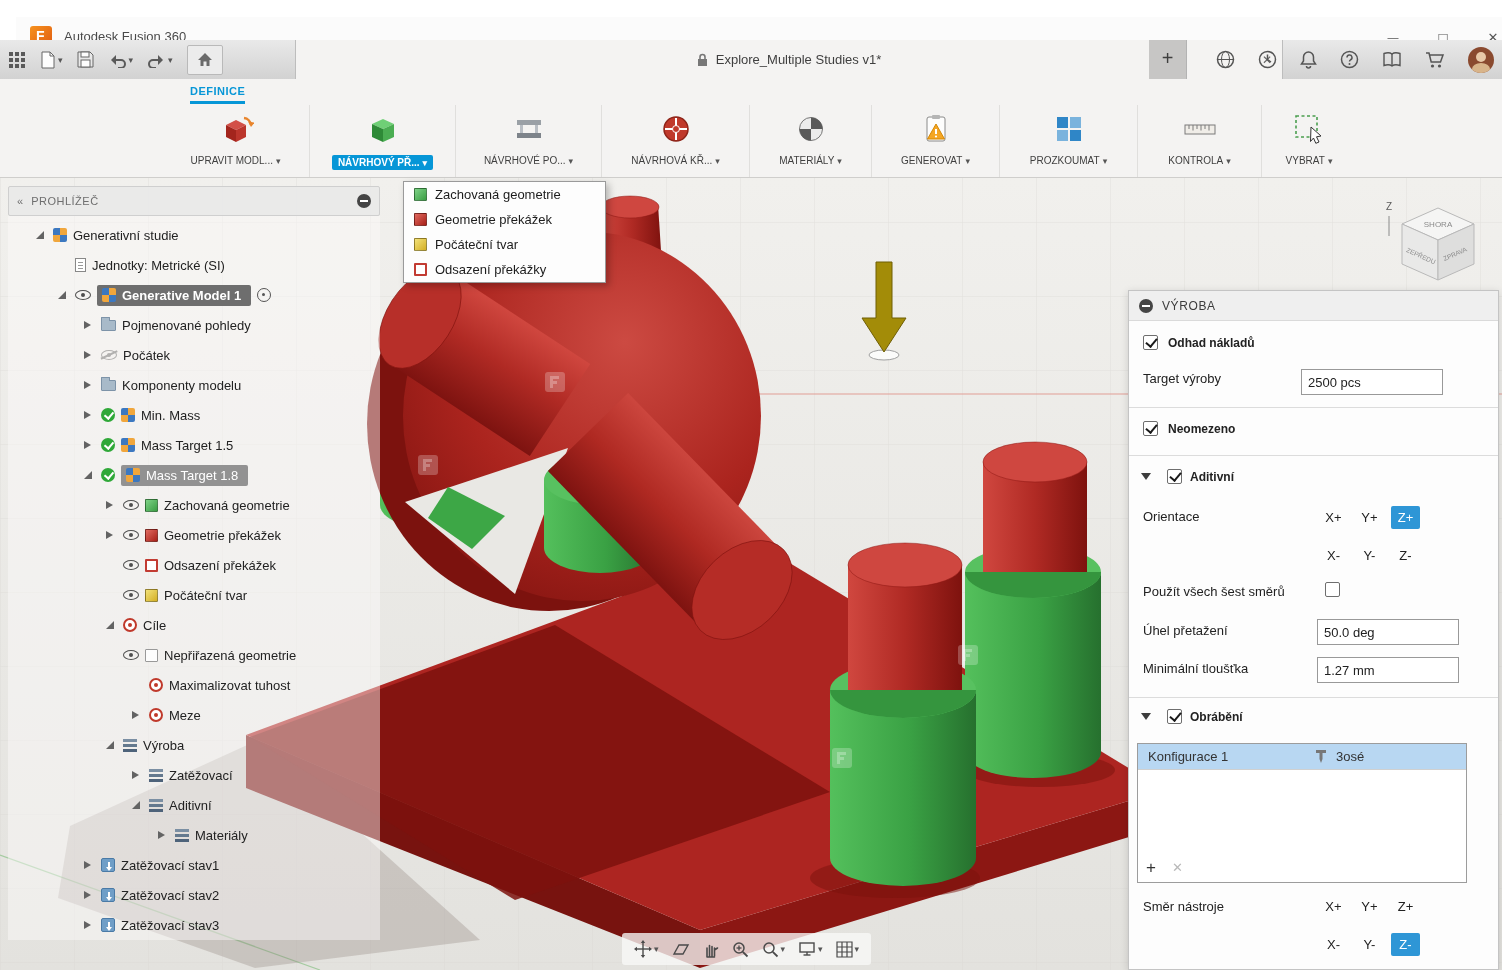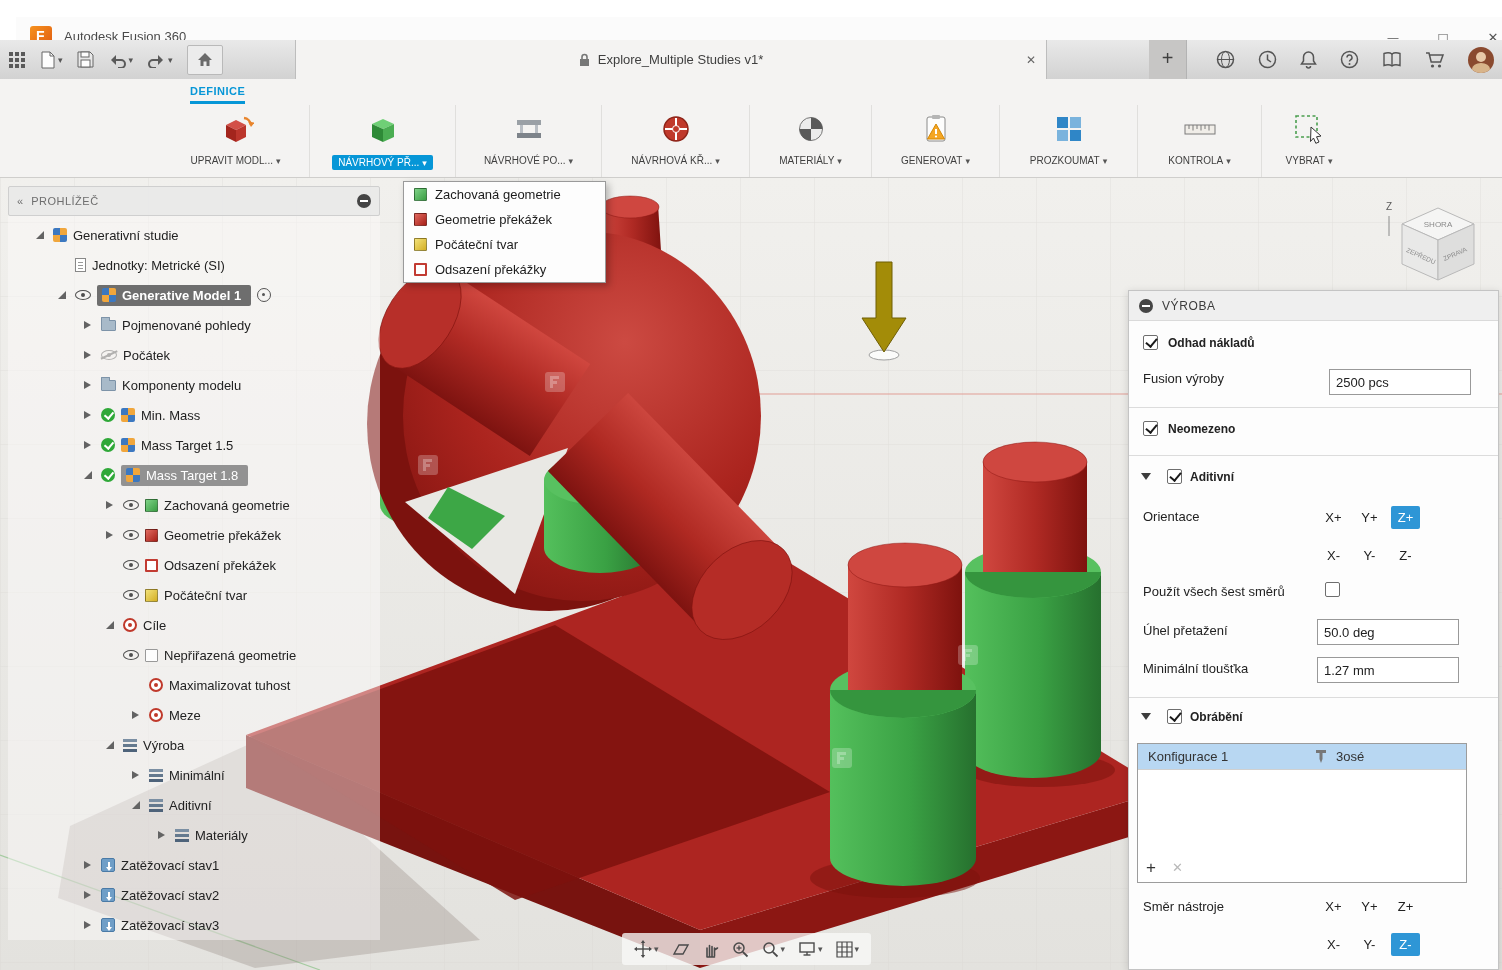--- a/index.html
+++ b/index.html
@@ -23,21 +23,21 @@
 
   
   .tabbar{position:absolute;left:0;top:40px;width:100%;height:39px;
           background:linear-gradient(#e9e9e9,#d2d2d2);}
   .qat{position:absolute;left:8px;top:0;height:39px;display:flex;align-items:center;gap:14px;}
   .qat .ic{display:flex;align-items:center;gap:2px;cursor:pointer;}
   .caret{font-size:9px;color:#555;}
   .caret::after{content:"▾";}
   .homebtn{width:36px;height:30px;background:#ececec;border:1px solid #b9b9b9;border-radius:2px;
            display:flex;align-items:center;justify-content:center;cursor:pointer;}
-  .doc-tab{position:absolute;left:295px;top:0;width:752px;height:39px;background:#f4f3f2;
+  .doc-tab{position:absolute;left:295px;top:0;width:988px;height:39px;background:#f4f3f2;
            border-left:1px solid #bdbdbd;border-right:1px solid #bdbdbd;
            display:flex;align-items:center;justify-content:center;gap:8px;cursor:pointer;}
   .doc-tab .t{font-size:13px;color:#3f3f3f;}
   .tab-close{position:absolute;right:10px;top:0;height:39px;display:flex;align-items:center;color:#666;cursor:pointer;}
   .tab-close::after{content:"✕";font-size:12px;}
   .newtab{position:absolute;left:1149px;top:0;width:38px;height:39px;background:#c7c6c5;
           border-right:1px solid #b3b3b3;display:flex;align-items:center;justify-content:center;cursor:pointer;}
   .newtab::after{content:"+";font-size:20px;color:#3f3f3f;margin-top:-2px;}
   .tright{position:absolute;right:8px;top:0;height:39px;display:flex;align-items:center;gap:23px;}
   .tright .ic{cursor:pointer;}
@@ -52,21 +52,21 @@
           letter-spacing:.5px;padding-bottom:4px;border-bottom:3px solid #0696d7;cursor:pointer;}
   .ctxbox{position:absolute;left:14px;top:19px;width:140px;height:61px;background:#fdfdfd;
           border:1px solid #b9b9b9;border-radius:3px;display:flex;align-items:center;
           justify-content:center;gap:6px;cursor:pointer;}
   .ctxbox .lines{text-align:center;font-size:11px;font-weight:bold;color:#3c3c3c;line-height:14px;}
   .groups{position:absolute;left:162px;top:26px;display:flex;height:72px;}
   .group{display:flex;flex-direction:column;align-items:center;justify-content:flex-start;
          border-right:1px solid #e0dfdd;cursor:pointer;padding-top:2px;}
   .group .gicon{height:44px;display:flex;align-items:center;justify-content:center;}
   .glabel{margin-top:4px;font-size:10px;color:#3f3f3f;display:flex;align-items:center;gap:3px;white-space:nowrap;}
-  .glabel.sel{background:#0696d7;color:#fff;padding:2px 6px;border-radius:2px;}
+  .glabel.sel{background:#0696d7;color:#fff;padding:2px 6px;border-radius:2px;font-weight:bold;}
   .glabel.sel .caret{color:#fff;}
 
   
   .menu{position:absolute;left:403px;top:181px;width:203px;background:#fdfdfd;
         border:1px solid #9a9a9a;box-shadow:3px 3px 7px rgba(0,0,0,.25);z-index:30;}
   .mitem{height:25px;display:flex;align-items:center;gap:8px;padding:0 10px;font-size:13px;color:#1c1c1c;cursor:pointer;}
   .mc{width:13px;height:13px;border:1px solid rgba(0,0,0,.35);border-radius:1px;flex:none;}
   .mc.green{background:linear-gradient(135deg,#7ed287,#3a9d43);}
   .mc.red{background:linear-gradient(135deg,#e06a60,#a82018);}
   .mc.yellow{background:linear-gradient(135deg,#f2e27a,#d4af24);}
@@ -709,21 +709,21 @@
 
       <div class="trow lv3">
         <span class="exp open"></span>
         <span class="ifab"></span>
         <span>Výroba</span>
       </div>
 
       <div class="trow lv4">
         <span class="exp closed"></span>
         <span class="ifab"></span>
-        <span>Minimální</span>
+        <span>Zatěžovací</span>
       </div>
 
       <div class="trow lv4">
         <span class="exp open"></span>
         <span class="ifab"></span>
         <span>Aditivní</span>
       </div>
 
       <div class="trow lv5">
         <span class="exp closed"></span>
@@ -757,23 +757,23 @@
       <span class="dot-ic"></span>
       <span class="rtitle">VÝROBA</span>
     </div>
 
     <div class="prow" style="top:44px;left:14px;gap:10px;">
       <span class="cb on"></span>
       <span class="blab">Odhad nákladů</span>
     </div>
 
     <div class="prow" style="top:80px;left:14px;">
-      <span class="nlab">Fusion výroby</span>
-    </div>
-    <input class="pinput" style="left: 200px; top: 78px;" value="2500 pcs">
+      <span class="nlab">Target výroby</span>
+    </div>
+    <input class="pinput" style="left: 172px; top: 78px;" value="2500 pcs">
 
     <div class="pdiv" style="top:116px;"></div>
 
     <div class="prow" style="top:130px;left:14px;gap:10px;">
       <span class="cb on"></span>
       <span class="blab">Neomezeno</span>
     </div>
 
     <div class="pdiv" style="top:164px;"></div>
 

